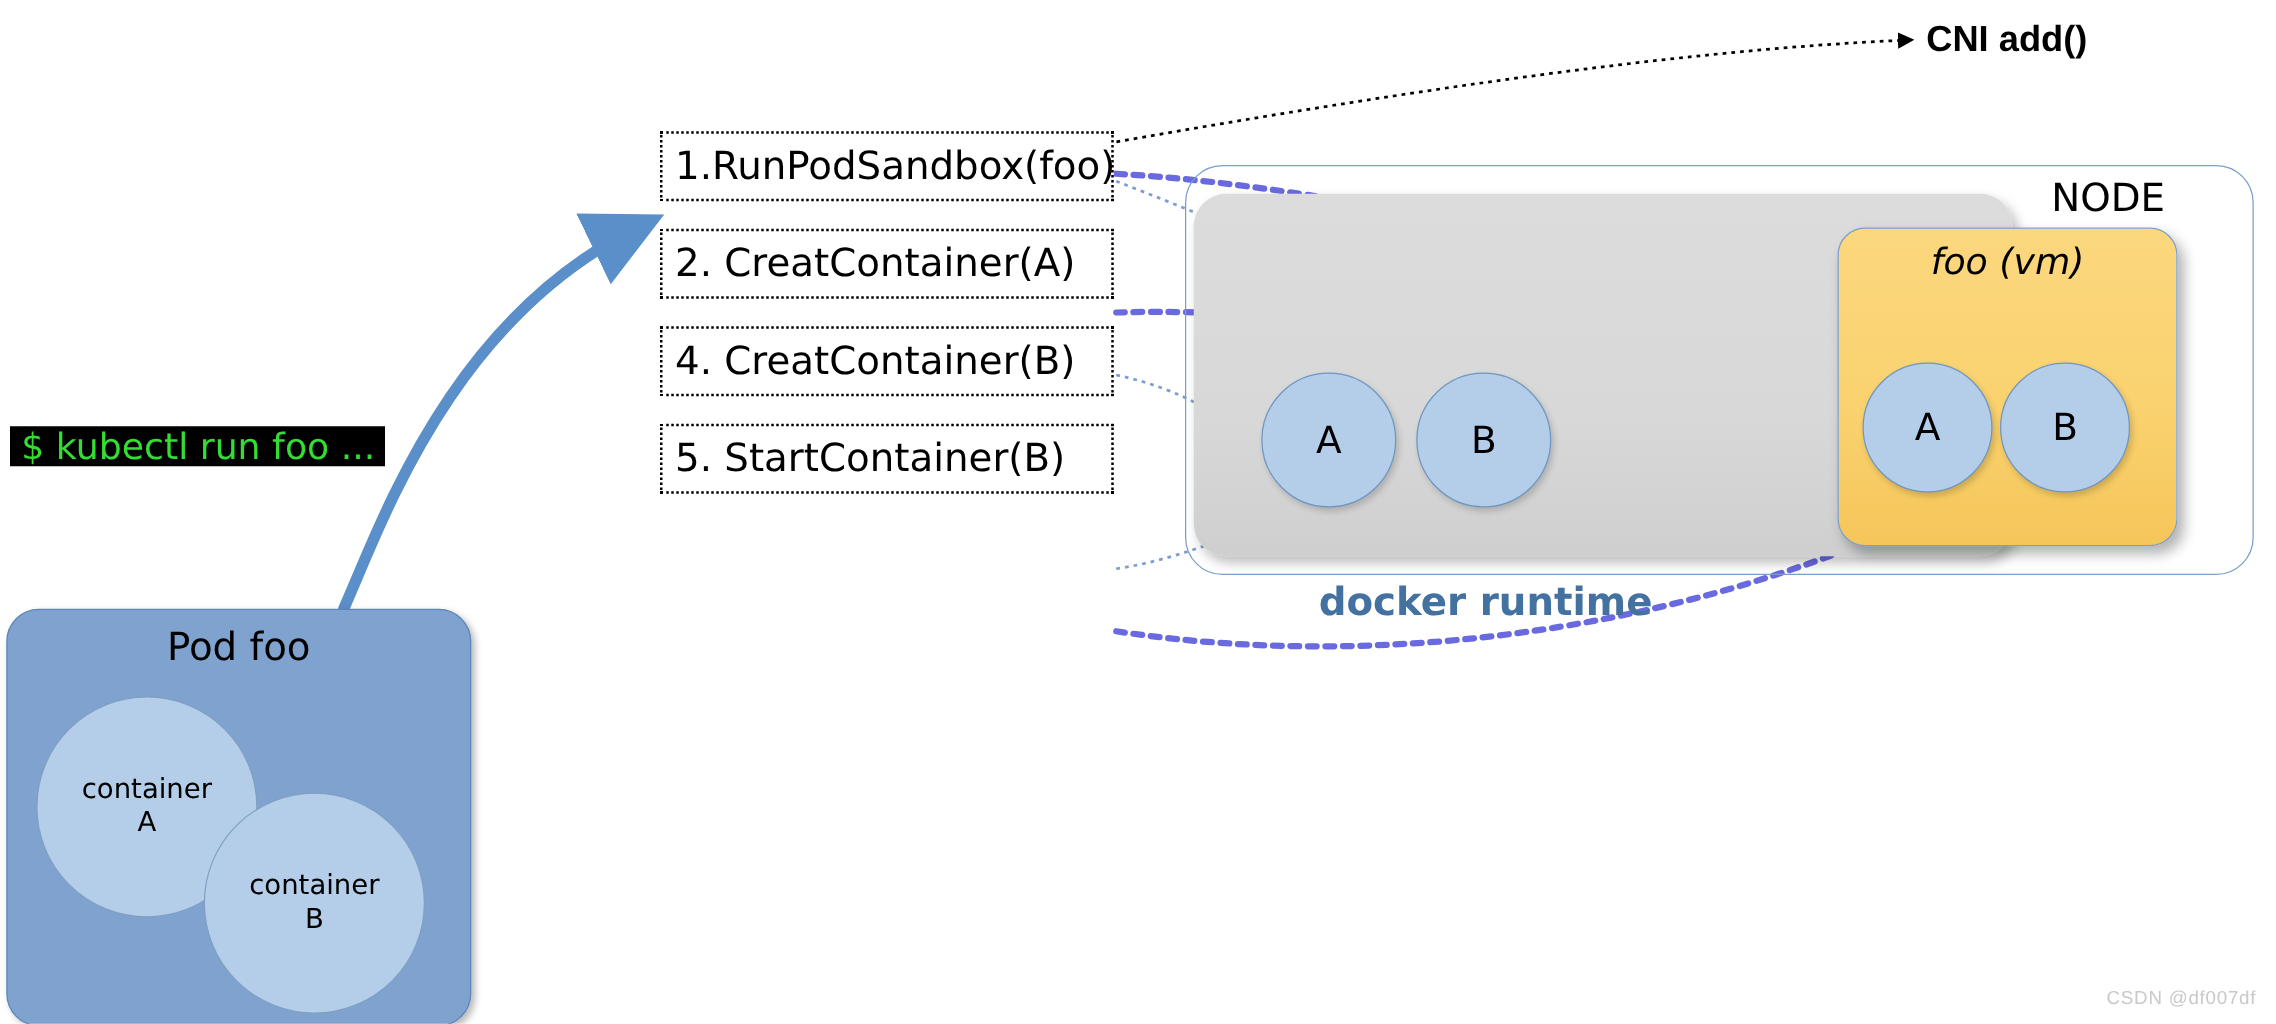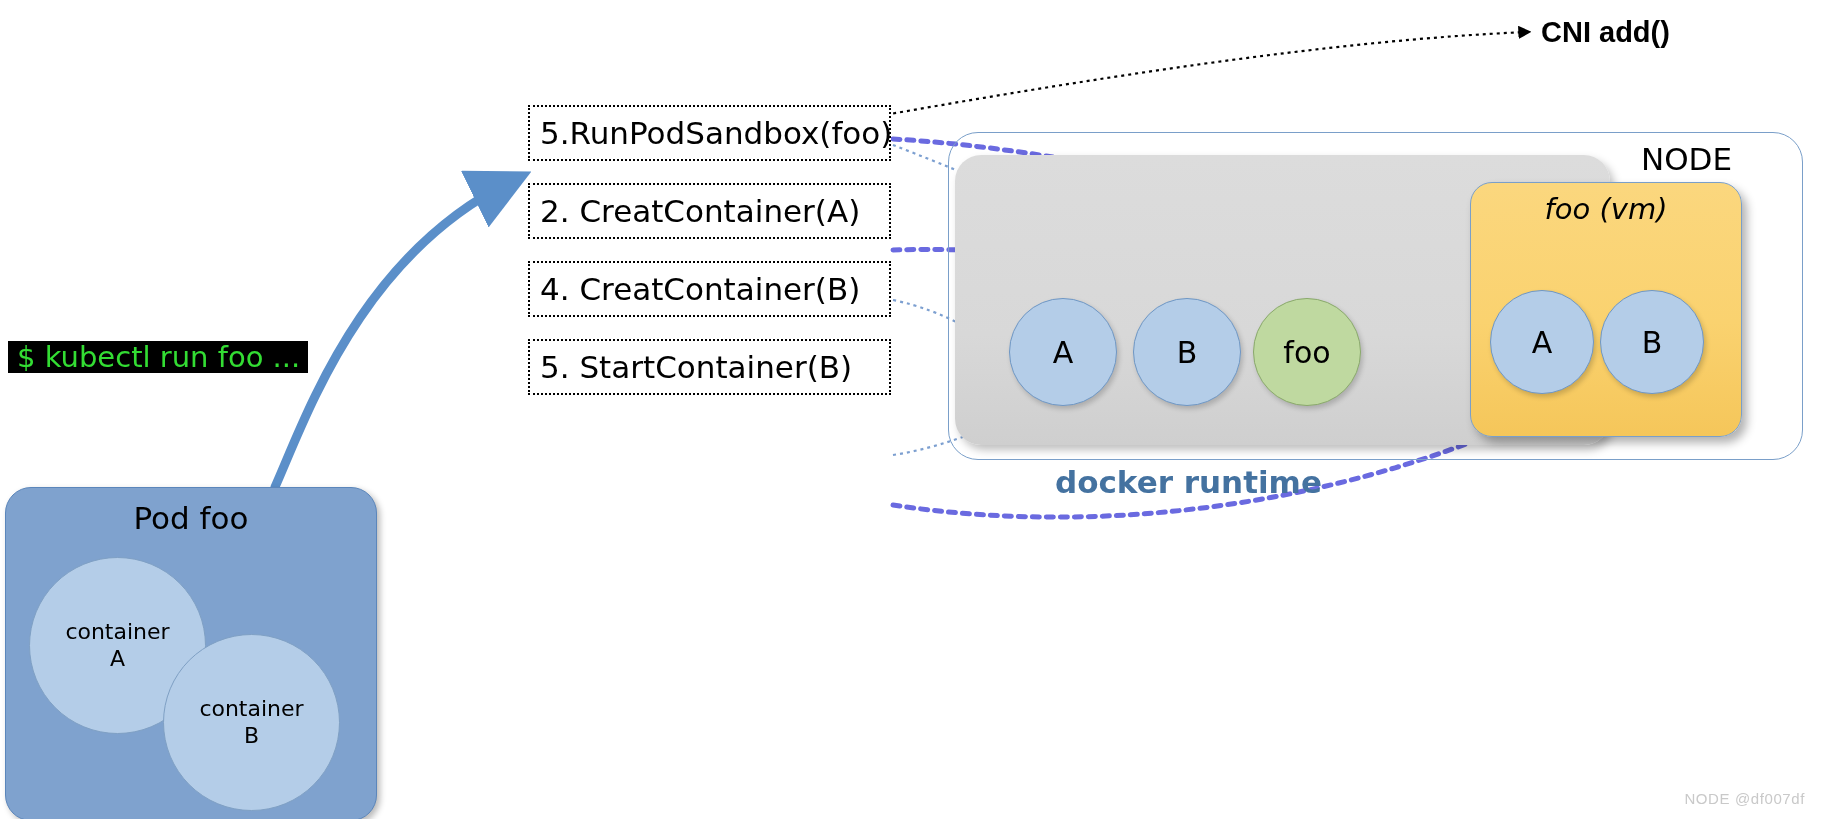--- a/index.html
+++ b/index.html
@@ -155,21 +155,21 @@
     <div class="podcircle" id="pod-c-b">
       <div>
         <div>container</div>
         <div>B</div>
       </div>
     </div>
   </div>
 
   <div id="steps">
     <div class="step">
-      <span class="lbl">5.RunPodSandbox(foo)</span>
+      <span class="lbl">1.RunPodSandbox(foo)</span>
     </div>
     <div class="step">
       <span class="lbl">2. CreatContainer(A)</span>
     </div>
     <div class="step">
       <span class="lbl">4. CreatContainer(B)</span>
     </div>
     <div class="step">
       <span class="lbl">5. StartContainer(B)</span>
     </div>
@@ -180,32 +180,29 @@
   </div>
 
   <div id="docker-area"></div>
 
   <div class="rtcircle" id="d-a">
     <span>A</span>
   </div>
   <div class="rtcircle" id="d-b">
     <span>B</span>
   </div>
-  <div class="rtcircle green" id="d-foo">
-    <span>foo</span>
-  </div>
 
   <div id="vm-box">
     <div class="vm-title">foo (vm)</div>
   </div>
   <div class="rtcircle" id="v-a">
     <span>A</span>
   </div>
   <div class="rtcircle" id="v-b">
     <span>B</span>
   </div>
 
   <div class="runtime-label" id="docker-runtime-label">docker runtime</div>
 
   <div id="cni-label">CNI add()</div>
 
-  <div id="watermark">NODE @df007df</div>
+  <div id="watermark">CSDN @df007df</div>
 </div>
 
 </body></html>

